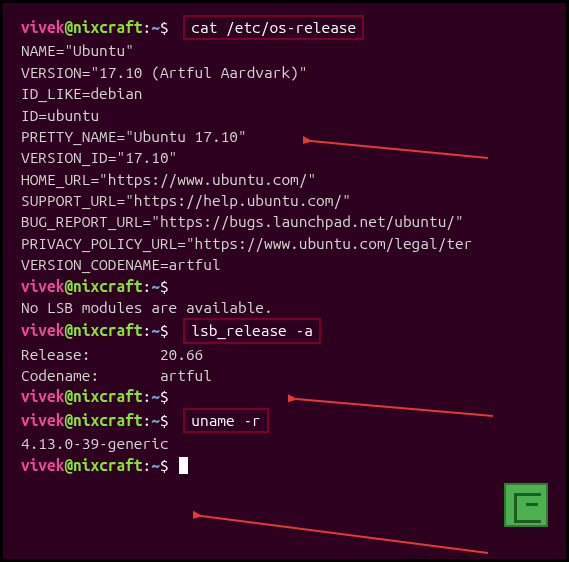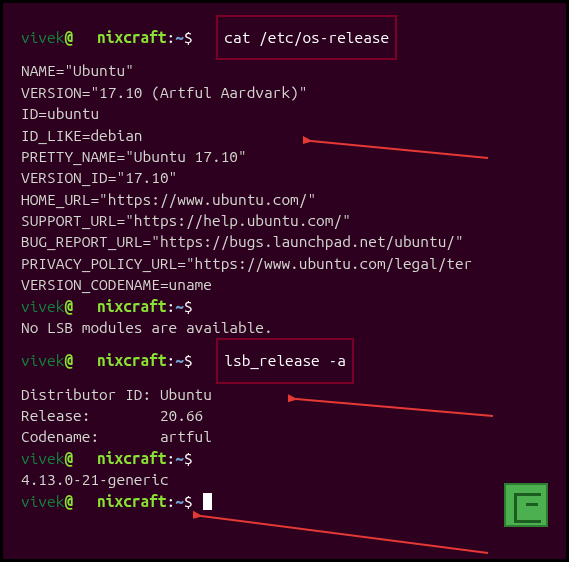--- a/index.html
+++ b/index.html
@@ -22,32 +22,32 @@
       background: #2c001e;
       width: 100%;
       height: 100%;
       padding: 12px 8px 8px 18px;
       position: relative;
     }
     .line {
       white-space: pre;
       color: #d3d7cf;
     }
-    .user { color: #15803d; font-weight: normal; }
+    .user { color: #ec4899; font-weight: bold; }
     .at { color: #8ae234; font-weight: bold; }
-    .host { color: #8ae234; font-weight: bold; margin-left: 24px; }
+    .host { color: #8ae234; font-weight: bold; }
     .colon { color: #ffffff; }
     .path { color: #729fcf; font-weight: bold; }
     .dollar { color: #ffffff; }
     .cmd-input { color: #ffffff; }
     .cmd-box {
       border: 2px solid #7b0028;
-      padding: 10px 6px;
+      padding: 0px 6px;
       display: inline-block;
-      margin-left: 15px;
+      margin-left: 6px;
     }
     .output { color: #d3d7cf; }
     .cursor {
       display: inline-block;
       width: 9px;
       height: 17px;
       background: #ffffff;
       vertical-align: text-bottom;
       margin-left: 2px;
     }
@@ -92,43 +92,43 @@
   </style>
 </head>
 <body>
 
 <div class="terminal">
 
   <div class="line"><span class="user">vivek</span><span class="at">@</span><span class="host">nixcraft</span><span class="colon">:</span><span class="path">~</span><span class="dollar">$</span> <span class="cmd-box"><span class="cmd-input">cat /etc/os-release</span></span></div>
 
   <div class="line output">NAME="Ubuntu"</div>
   <div class="line output">VERSION="17.10 (Artful Aardvark)"</div>
+  <div class="line output">ID_LIKE=debian</div>
   <div class="line output">ID=ubuntu</div>
-  <div class="line output">ID_LIKE=debian</div>
   <div class="line output">PRETTY_NAME="Ubuntu 17.10"</div>
   <div class="line output">VERSION_ID="17.10"</div>
   <div class="line output">HOME_URL="https://www.ubuntu.com/"</div>
   <div class="line output">SUPPORT_URL="https://help.ubuntu.com/"</div>
   <div class="line output">BUG_REPORT_URL="https://bugs.launchpad.net/ubuntu/"</div>
   <div class="line output">PRIVACY_POLICY_URL="https://www.ubuntu.com/legal/ter</div>
-  <div class="line output">VERSION_CODENAME=uname</div>
+  <div class="line output">VERSION_CODENAME=artful</div>
 
   <div class="line"><span class="user">vivek</span><span class="at">@</span><span class="host">nixcraft</span><span class="colon">:</span><span class="path">~</span><span class="dollar">$</span></div>
 
   <div class="line output">No LSB modules are available.</div>
 
   <div class="line"><span class="user">vivek</span><span class="at">@</span><span class="host">nixcraft</span><span class="colon">:</span><span class="path">~</span><span class="dollar">$</span> <span class="cmd-box"><span class="cmd-input">lsb_release -a</span></span></div>
-  <div class="line output">Distributor ID: Ubuntu</div>
   <div class="line output">Release:        20.66</div>
   <div class="line output">Codename:       artful</div>
 
   <div class="line"><span class="user">vivek</span><span class="at">@</span><span class="host">nixcraft</span><span class="colon">:</span><span class="path">~</span><span class="dollar">$</span></div>
 
+  <div class="line"><span class="user">vivek</span><span class="at">@</span><span class="host">nixcraft</span><span class="colon">:</span><span class="path">~</span><span class="dollar">$</span> <span class="cmd-box"><span class="cmd-input">uname -r</span></span></div>
 
-  <div class="line output">4.13.0-21-generic</div>
+  <div class="line output">4.13.0-39-generic</div>
 
   <div class="line"><span class="user">vivek</span><span class="at">@</span><span class="host">nixcraft</span><span class="colon">:</span><span class="path">~</span><span class="dollar">$</span> <span class="cursor"></span></div>
 
   <svg class="arrow" style="top:130px;left:300px" width="190" height="30">
     <defs>
         <marker id="ah1" markerWidth="10" markerHeight="8" refX="1" refY="4" orient="auto">
           <polygon points="10 0, 0 4, 10 8" fill="#e53935"></polygon>
         </marker>
       </defs>
     <line x1="185" y1="25" x2="8" y2="8" stroke="#e53935" stroke-width="2" marker-end="url(#ah1)"></line>

